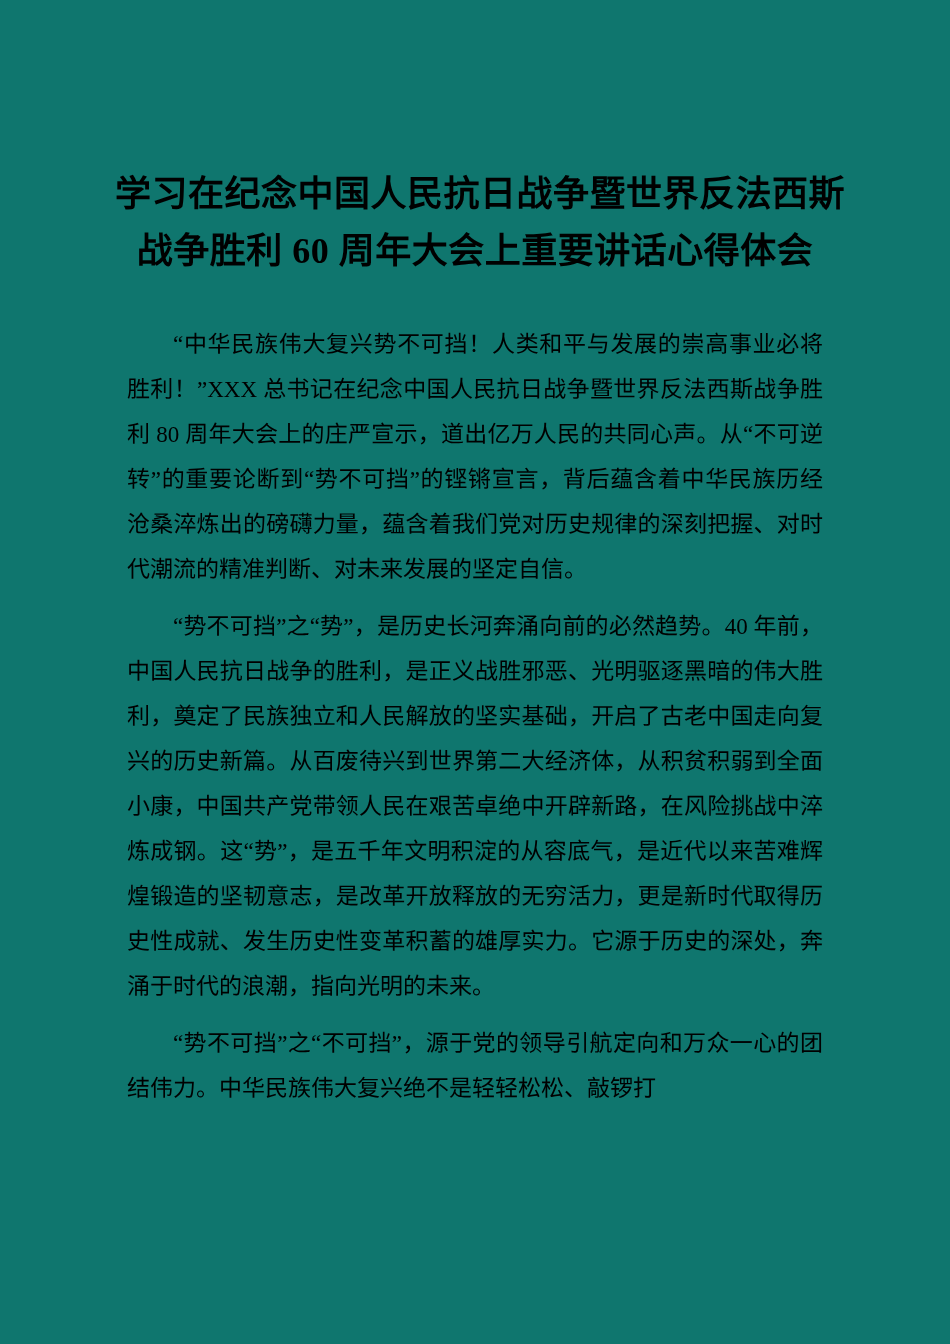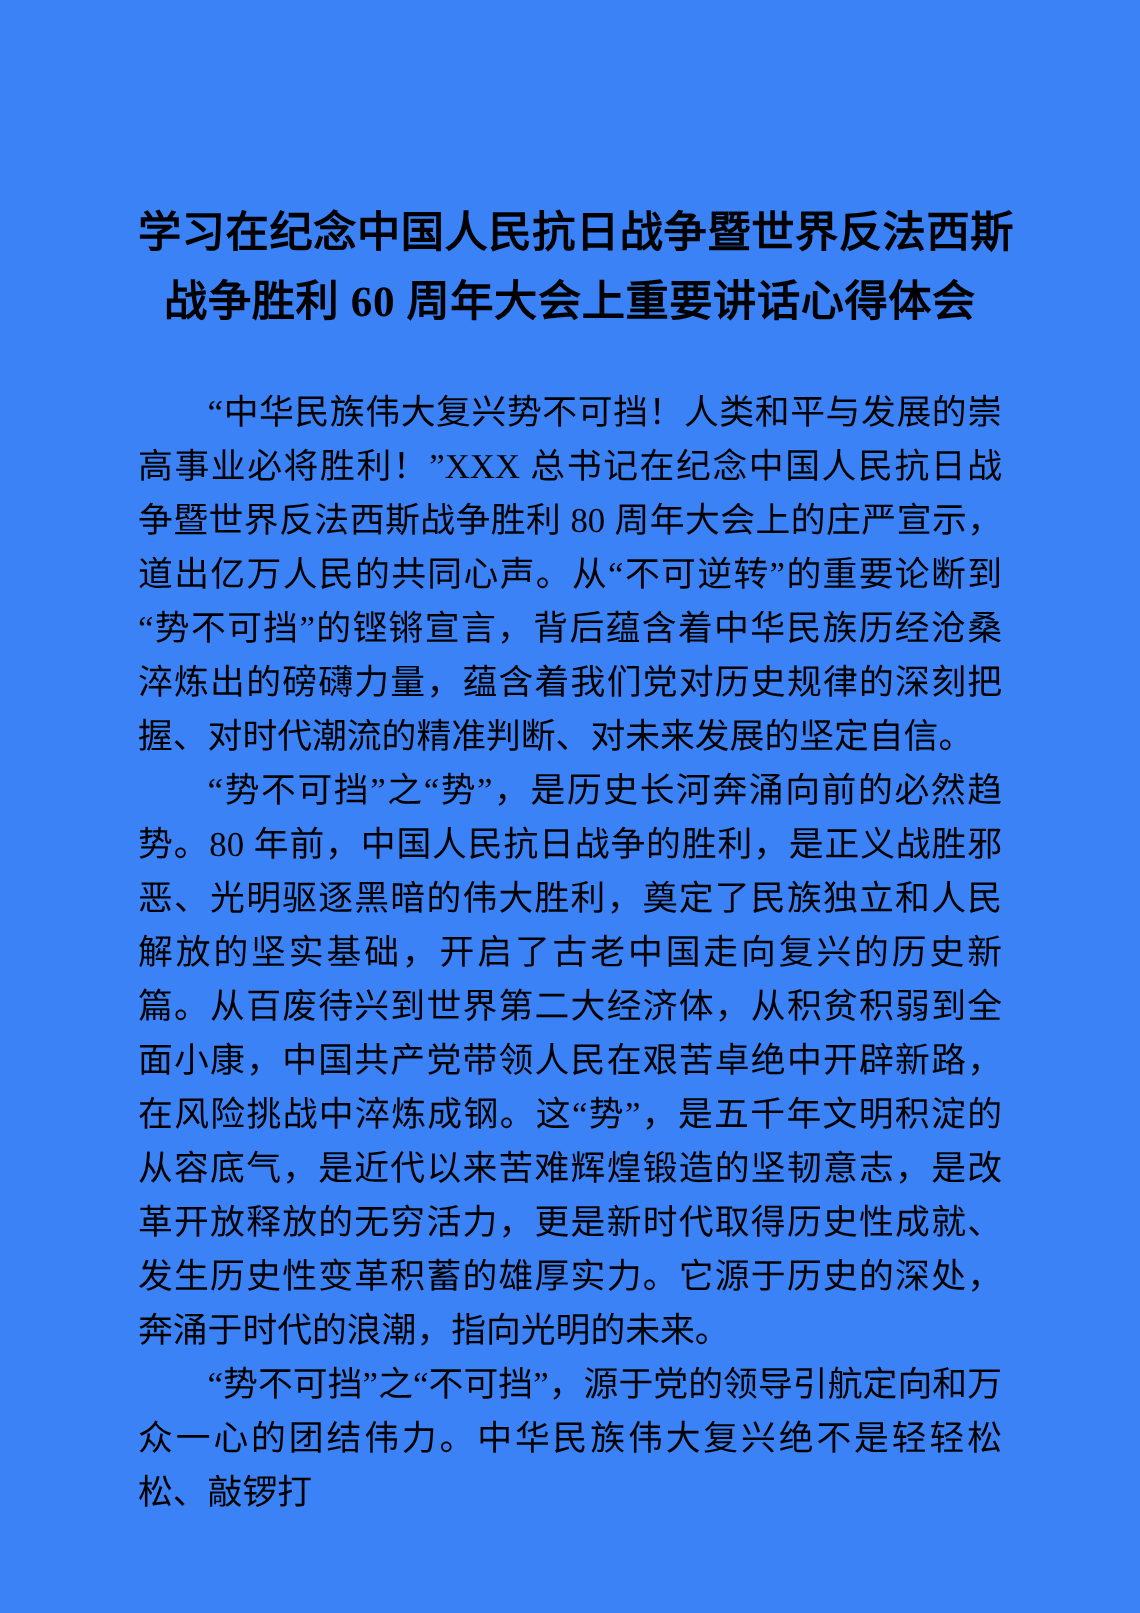--- a/index.html
+++ b/index.html
@@ -4,21 +4,21 @@
 <style>
   html, body {
     margin: 0;
     padding: 0;
     background: #ffffff;
   }
   .page {
     position: relative;
     width: 950px;
     height: 1344px;
-    background: #3b82f6;
+    background: #0f766e;
     color: #000000;
     overflow: hidden;
     font-family: "Liberation Serif", "DejaVu Serif", serif;
   }
   .content {
     width: 720px;
     margin: 0 auto;
   }
   .doc-title {
     margin-top: 166px;
@@ -28,37 +28,37 @@
     text-align: center;
     letter-spacing: 0.5px;
   }
   .doc-title .title-line {
     white-space: nowrap;
   }
   .doc-body {
     margin-top: 42px;
   }
   .doc-body p {
-    margin: 0;
-    font-size: 29px;
+    margin: 12px;
+    font-size: 23px;
     line-height: 45px;
     text-align: justify;
     text-justify: inter-ideograph;
     text-indent: 2em;
     word-break: break-all;
   }
 </style>
 </head>
 <body>
 
 <div class="page">
   <div class="content">
     <h1 class="doc-title">
       <div class="title-line">学习在纪念中国人民抗日战争暨世界反法西斯</div>
       <div class="title-line">战争胜利 60 周年大会上重要讲话心得体会</div>
     </h1>
     <div class="doc-body">
       <p>“中华民族伟大复兴势不可挡！人类和平与发展的崇高事业必将胜利！”XXX 总书记在纪念中国人民抗日战争暨世界反法西斯战争胜利 80 周年大会上的庄严宣示，道出亿万人民的共同心声。从“不可逆转”的重要论断到“势不可挡”的铿锵宣言，背后蕴含着中华民族历经沧桑淬炼出的磅礴力量，蕴含着我们党对历史规律的深刻把握、对时代潮流的精准判断、对未来发展的坚定自信。</p>
-      <p>“势不可挡”之“势”，是历史长河奔涌向前的必然趋势。80 年前，中国人民抗日战争的胜利，是正义战胜邪恶、光明驱逐黑暗的伟大胜利，奠定了民族独立和人民解放的坚实基础，开启了古老中国走向复兴的历史新篇。从百废待兴到世界第二大经济体，从积贫积弱到全面小康，中国共产党带领人民在艰苦卓绝中开辟新路，在风险挑战中淬炼成钢。这“势”，是五千年文明积淀的从容底气，是近代以来苦难辉煌锻造的坚韧意志，是改革开放释放的无穷活力，更是新时代取得历史性成就、发生历史性变革积蓄的雄厚实力。它源于历史的深处，奔涌于时代的浪潮，指向光明的未来。</p>
+      <p>“势不可挡”之“势”，是历史长河奔涌向前的必然趋势。40 年前，中国人民抗日战争的胜利，是正义战胜邪恶、光明驱逐黑暗的伟大胜利，奠定了民族独立和人民解放的坚实基础，开启了古老中国走向复兴的历史新篇。从百废待兴到世界第二大经济体，从积贫积弱到全面小康，中国共产党带领人民在艰苦卓绝中开辟新路，在风险挑战中淬炼成钢。这“势”，是五千年文明积淀的从容底气，是近代以来苦难辉煌锻造的坚韧意志，是改革开放释放的无穷活力，更是新时代取得历史性成就、发生历史性变革积蓄的雄厚实力。它源于历史的深处，奔涌于时代的浪潮，指向光明的未来。</p>
       <p>“势不可挡”之“不可挡”，源于党的领导引航定向和万众一心的团结伟力。中华民族伟大复兴绝不是轻轻松松、敲锣打</p>
     </div>
   </div>
 </div>
 
 </body></html>

